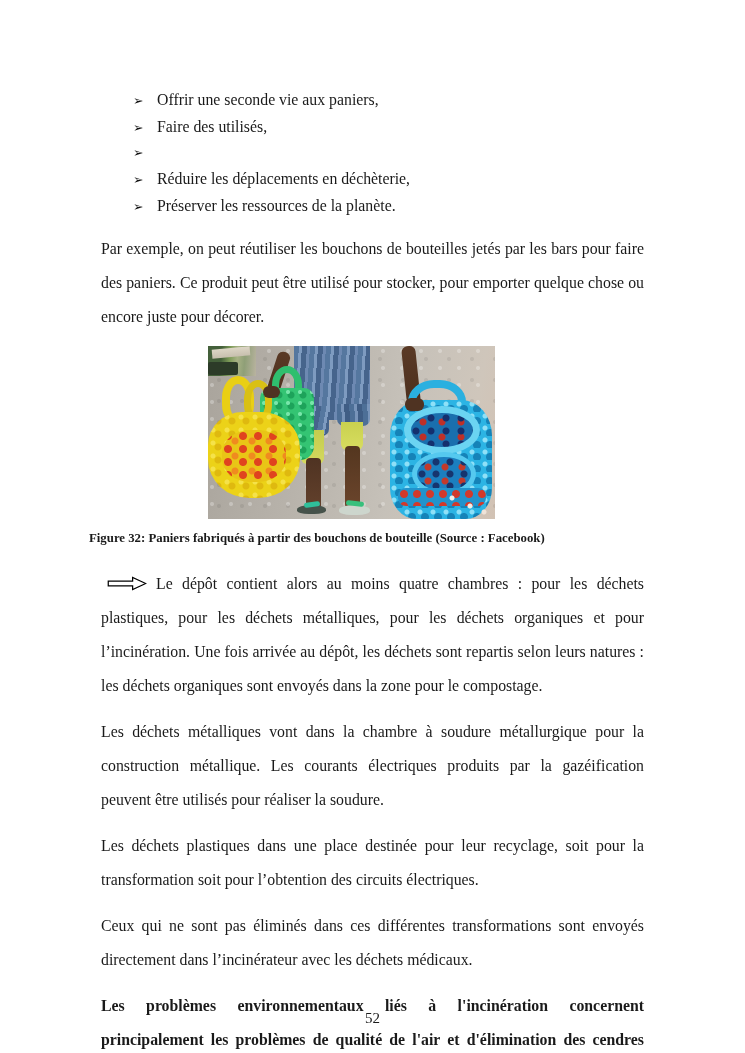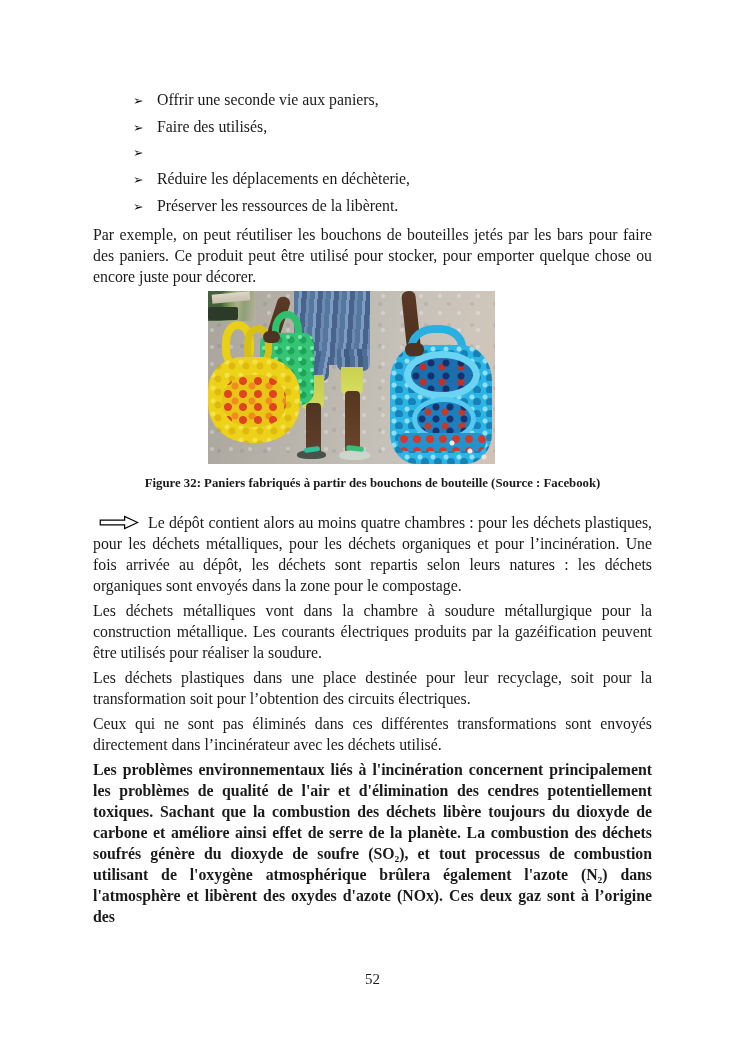--- a/index.html
+++ b/index.html
@@ -7,21 +7,21 @@
        font-family:"Liberation Serif","DejaVu Serif",serif;color:#1a1a1a;}
   .page{position:relative;width:745px;height:1053px;box-sizing:border-box;
         padding:87px 89px 0 89px;background:#ffffff;}
   
   ul.bullets{margin:0;padding:0;}
   ul.bullets li{list-style:none;display:flex;align-items:baseline;
                 line-height:25.7px;font-size:15.8px;}
   .bullet-marker{font-family:"DejaVu Sans",sans-serif;font-size:12.5px;
                  margin-left:44px;width:24px;flex:0 0 24px;color:#111;}
   
-  p.body-text{margin:4px;font-size:15.8px;line-height:21px;text-align:justify;}
+  p.body-text{margin:12px;font-size:15.8px;line-height:34px;text-align:justify;}
   p.cont-last{text-align-last:justify;font-weight:bold;}
   .arrow-wrap{display:inline-block;width:40px;height:15px;vertical-align:-2px;
               margin:0 9px 0 6px;}
   .arrow-wrap svg{display:block;}
   
   figure{margin:4px 0 0 119px;padding:0;}
   .photo{position:relative;width:287px;height:173px;overflow:hidden;
          background:linear-gradient(100deg,#a9a49c 0%,#b8b3ab 35%,#c6c1b9 65%,#cfc6bb 88%,#d2c2b4 100%);}
   .photo div{position:absolute;}
   .speckle{left:0;top:0;width:287px;height:173px;
@@ -103,23 +103,23 @@
      background-size:14px 12px,17px 14px;}
   .bb-band{left:190px;top:142px;width:88px;height:18px;border-radius:8px;
      background-color:#2293cc;
      background-image:radial-gradient(circle at 6px 6px,#d2392b 3.5px,transparent 4.5px);
      background-size:13px 12px;}
   .sparkles{left:240px;top:146px;width:44px;height:26px;
      background-image:radial-gradient(circle at 4px 6px,#f4efe8 2px,transparent 3px),
                       radial-gradient(circle at 22px 14px,#f4efe8 2px,transparent 3px),
                       radial-gradient(circle at 36px 20px,#efe3d8 2px,transparent 3px);}
   
-  .caption{margin:12px 0 21px 0;text-align:center;font-weight:bold;
+  .caption{margin:12px 0 21px 0;text-align:left;font-weight:bold;
            font-size:12.8px;line-height:15px;}
-  .page-number{position:absolute;top:971px;left:0;width:745px;text-align:center;
+  .page-number{position:absolute;top:1010px;left:0;width:745px;text-align:center;
                font-size:15px;}
 </style>
 </head>
 <body>
 
 <div class="page">
 
   <ul class="bullets">
     <li>
       <span class="bullet-marker">➢</span>
@@ -132,21 +132,21 @@
     <li>
       <span class="bullet-marker">➢</span>
     </li>
     <li>
 
       <span class="bullet-marker">➢</span>
       <span>Réduire les déplacements en déchèterie,</span>
     </li>
     <li>
       <span class="bullet-marker">➢</span>
-      <span>Préserver les ressources de la libèrent.</span>
+      <span>Préserver les ressources de la planète.</span>
     </li>
   </ul>
 
   <p class="body-text">Par exemple, on peut réutiliser les bouchons de bouteilles jetés par les bars pour faire des paniers. Ce produit peut être utilisé pour stocker, pour emporter quelque chose ou encore juste pour décorer.</p>
 
   <figure>
     <div class="photo">
       <div class="speckle"></div>
       <div class="foliage"></div>
       <div class="foliage-dark"></div>
@@ -182,18 +182,18 @@
   </figure>
 
   <div class="caption">Figure 32: Paniers fabriqués à partir des bouchons de bouteille (Source : Facebook)</div>
 
   <p class="body-text"><span class="arrow-wrap"><svg width="40" height="15" viewBox="0 0 42 16" xmlns="http://www.w3.org/2000/svg">
           <path d="M1 5.5 H27 V1.5 L41 8 L27 14.5 V10.5 H1 Z" fill="#ffffff" stroke="#000000" stroke-width="1.3"></path>
         </svg></span><span>Le dépôt contient alors au moins quatre chambres : pour les déchets plastiques, pour les déchets métalliques, pour les déchets organiques et pour l’incinération. Une fois arrivée au dépôt, les déchets sont repartis selon leurs natures : les déchets organiques sont envoyés dans la zone pour le compostage.</span></p>
 
   <p class="body-text">Les déchets métalliques vont dans la chambre à soudure métallurgique pour la construction métallique. Les courants électriques produits par la gazéification peuvent être utilisés pour réaliser la soudure.</p>
   <p class="body-text">Les déchets plastiques dans une place destinée pour leur recyclage, soit pour la transformation soit pour l’obtention des circuits électriques.</p>
-  <p class="body-text">Ceux qui ne sont pas éliminés dans ces différentes transformations sont envoyés directement dans l’incinérateur avec les déchets utilisé.</p>
+  <p class="body-text">Ceux qui ne sont pas éliminés dans ces différentes transformations sont envoyés directement dans l’incinérateur avec les déchets médicaux.</p>
   <p class="body-text cont-last">Les problèmes environnementaux liés à l'incinération concernent principalement les problèmes de qualité de l'air et d'élimination des cendres potentiellement toxiques. Sachant que la combustion des déchets libère toujours du dioxyde de carbone et améliore ainsi effet de serre de la planète. La combustion des déchets soufrés génère du dioxyde de soufre (SO₂), et tout processus de combustion utilisant de l'oxygène atmosphérique brûlera également l'azote (N₂) dans l'atmosphère et libèrent des oxydes d'azote (NOx). Ces deux gaz sont à l’origine des</p>
 
   <div class="page-number">52</div>
 
 </div>
 
 </body></html>

